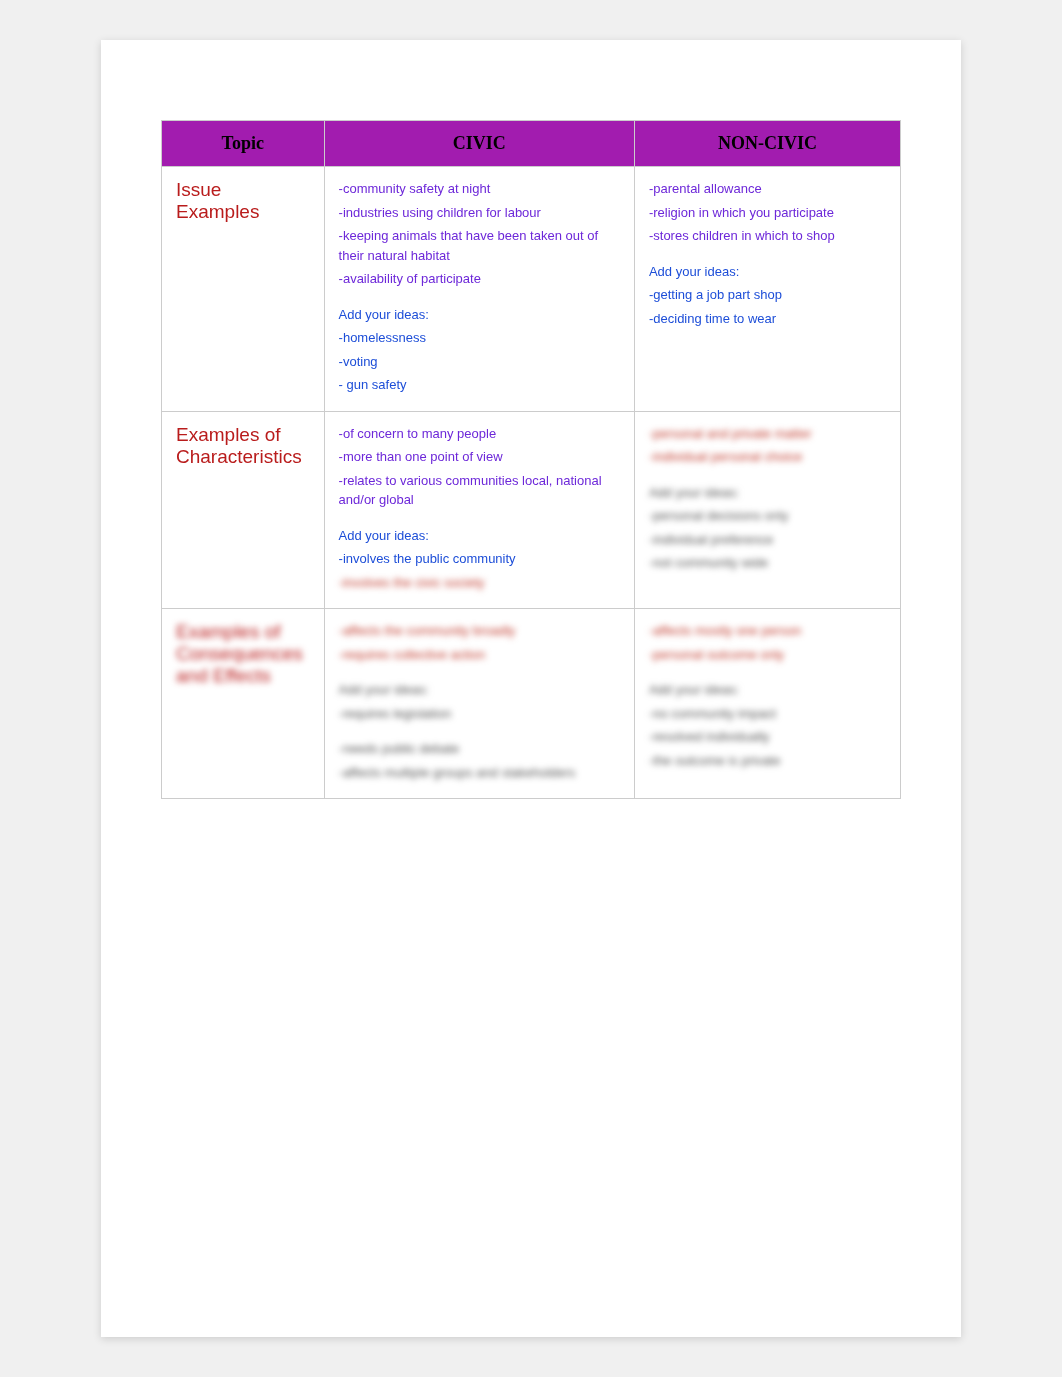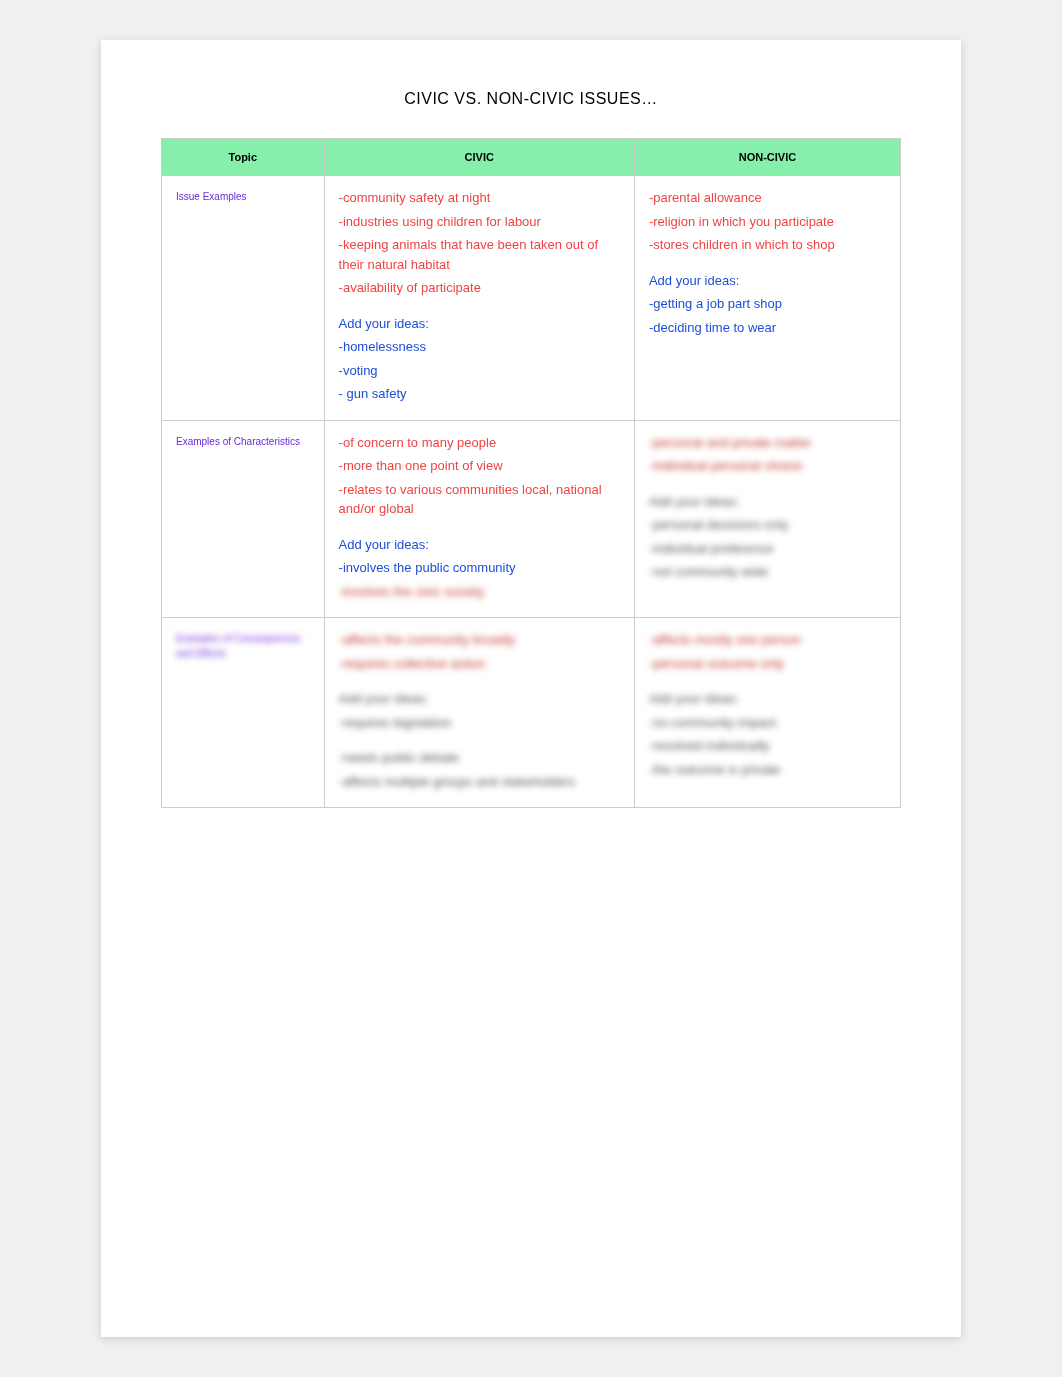--- a/index.html
+++ b/index.html
@@ -48,38 +48,39 @@
 
     th, td {
       border: 1px solid #ccc;
       padding: 12px 14px;
       vertical-align: top;
       font-size: 13px;
     }
 
     th {
       font-weight: bold;
-      font-size: 11px;
-      background: #86efac;
+      font-size: 18px;
+      background: #a21caf;
+      font-family: Liberation Serif, serif;
     }
 
     .col-topic {
       width: 22%;
     }
 
     .col-civic {
       width: 42%;
     }
 
     .col-noncivic {
       width: 36%;
     }
 
     .red-text {
-      color: #ef4444;
+      color: #6d28d9;
     }
 
     .blurred {
       filter: blur(3px);
       color: #c0392b;
       user-select: none;
     }
 
     .blurred-dark {
       filter: blur(3px);
@@ -95,31 +96,30 @@
     .cell-content .spacer {
       margin-top: 16px;
     }
 
     .add-ideas {
       color: #1d4ed8;
       font-style: normal;
     }
 
     .row-label {
-      font-size: 10px;
-      color: #6d28d9;
+      font-size: 19px;
+      color: #b91c1c;
     }
   </style>
 </head>
 <body>
 
 <div class="page">
 
   <div class="page-title">
-    <h1>CIVIC VS. NON-CIVIC ISSUES…</h1>
   </div>
 
   <table>
     <thead>
       <tr>
         <th class="col-topic">Topic</th>
         <th class="col-civic">CIVIC</th>
         <th class="col-noncivic">NON-CIVIC</th>
       </tr>
     </thead>

